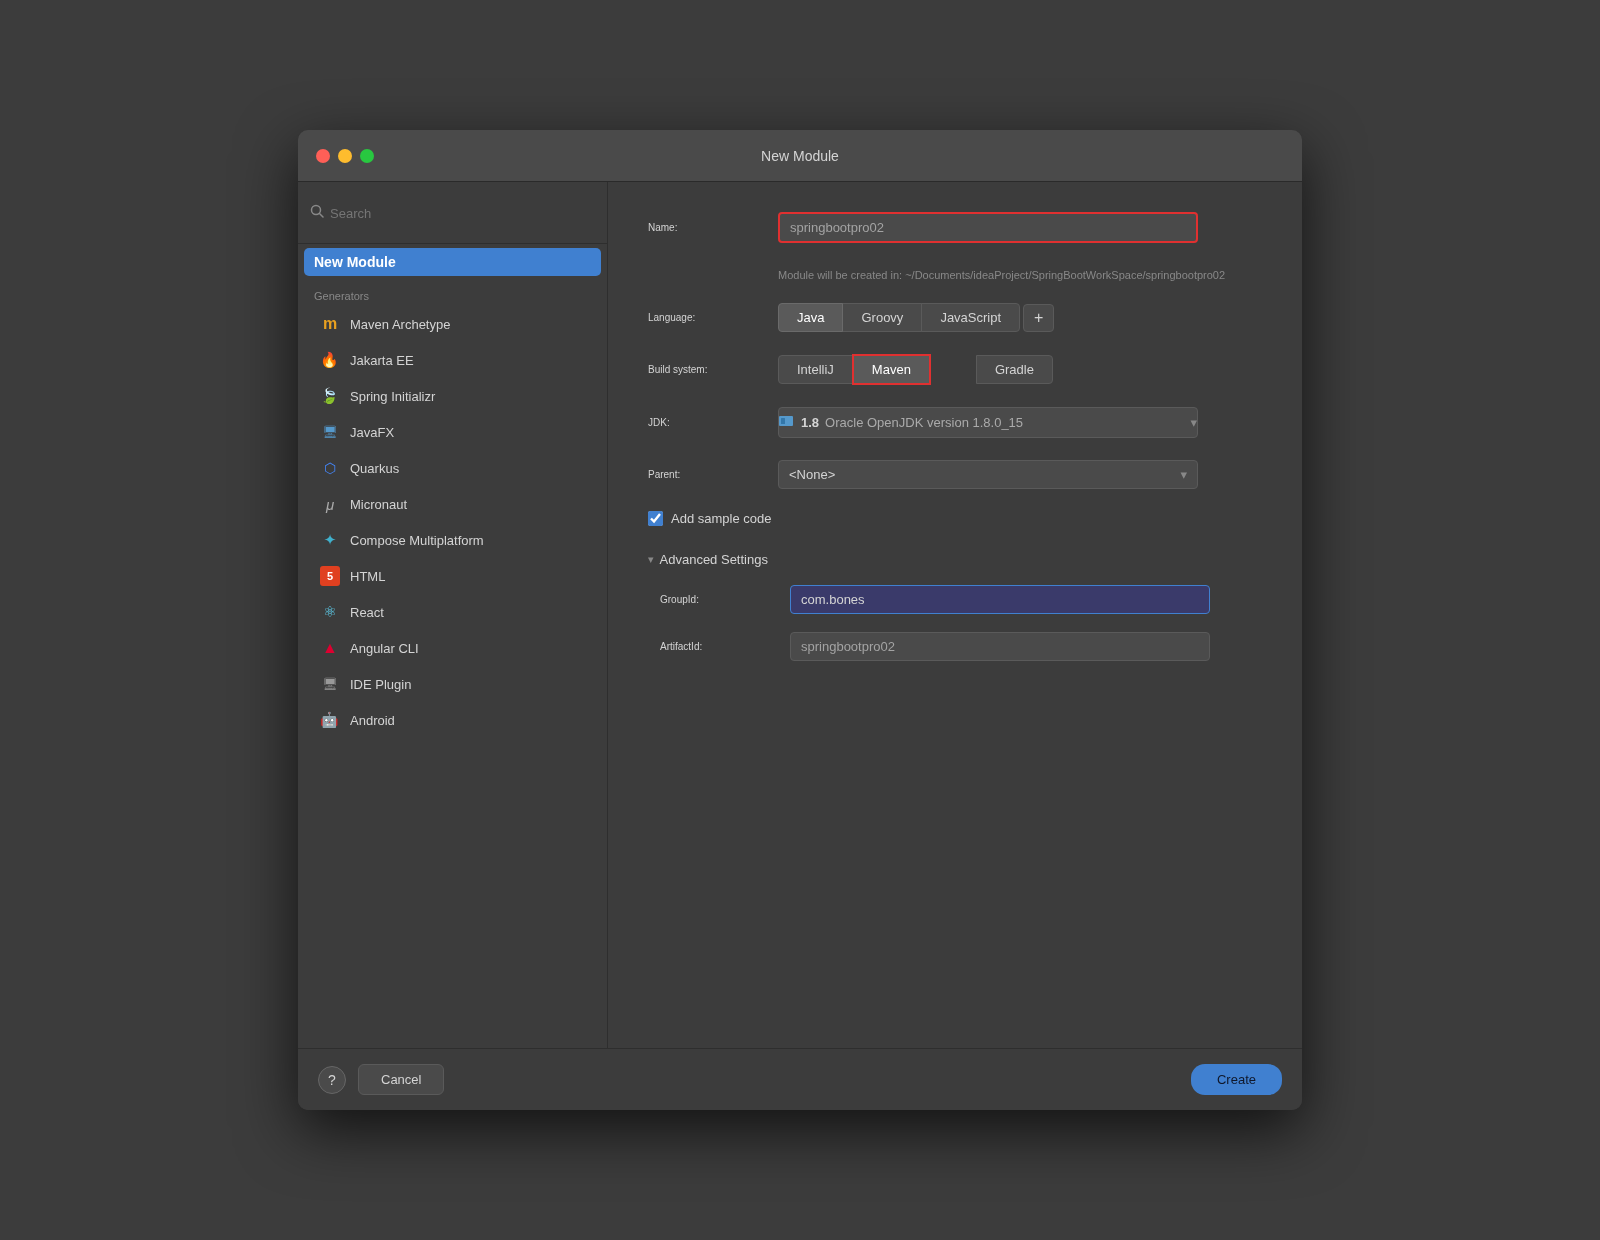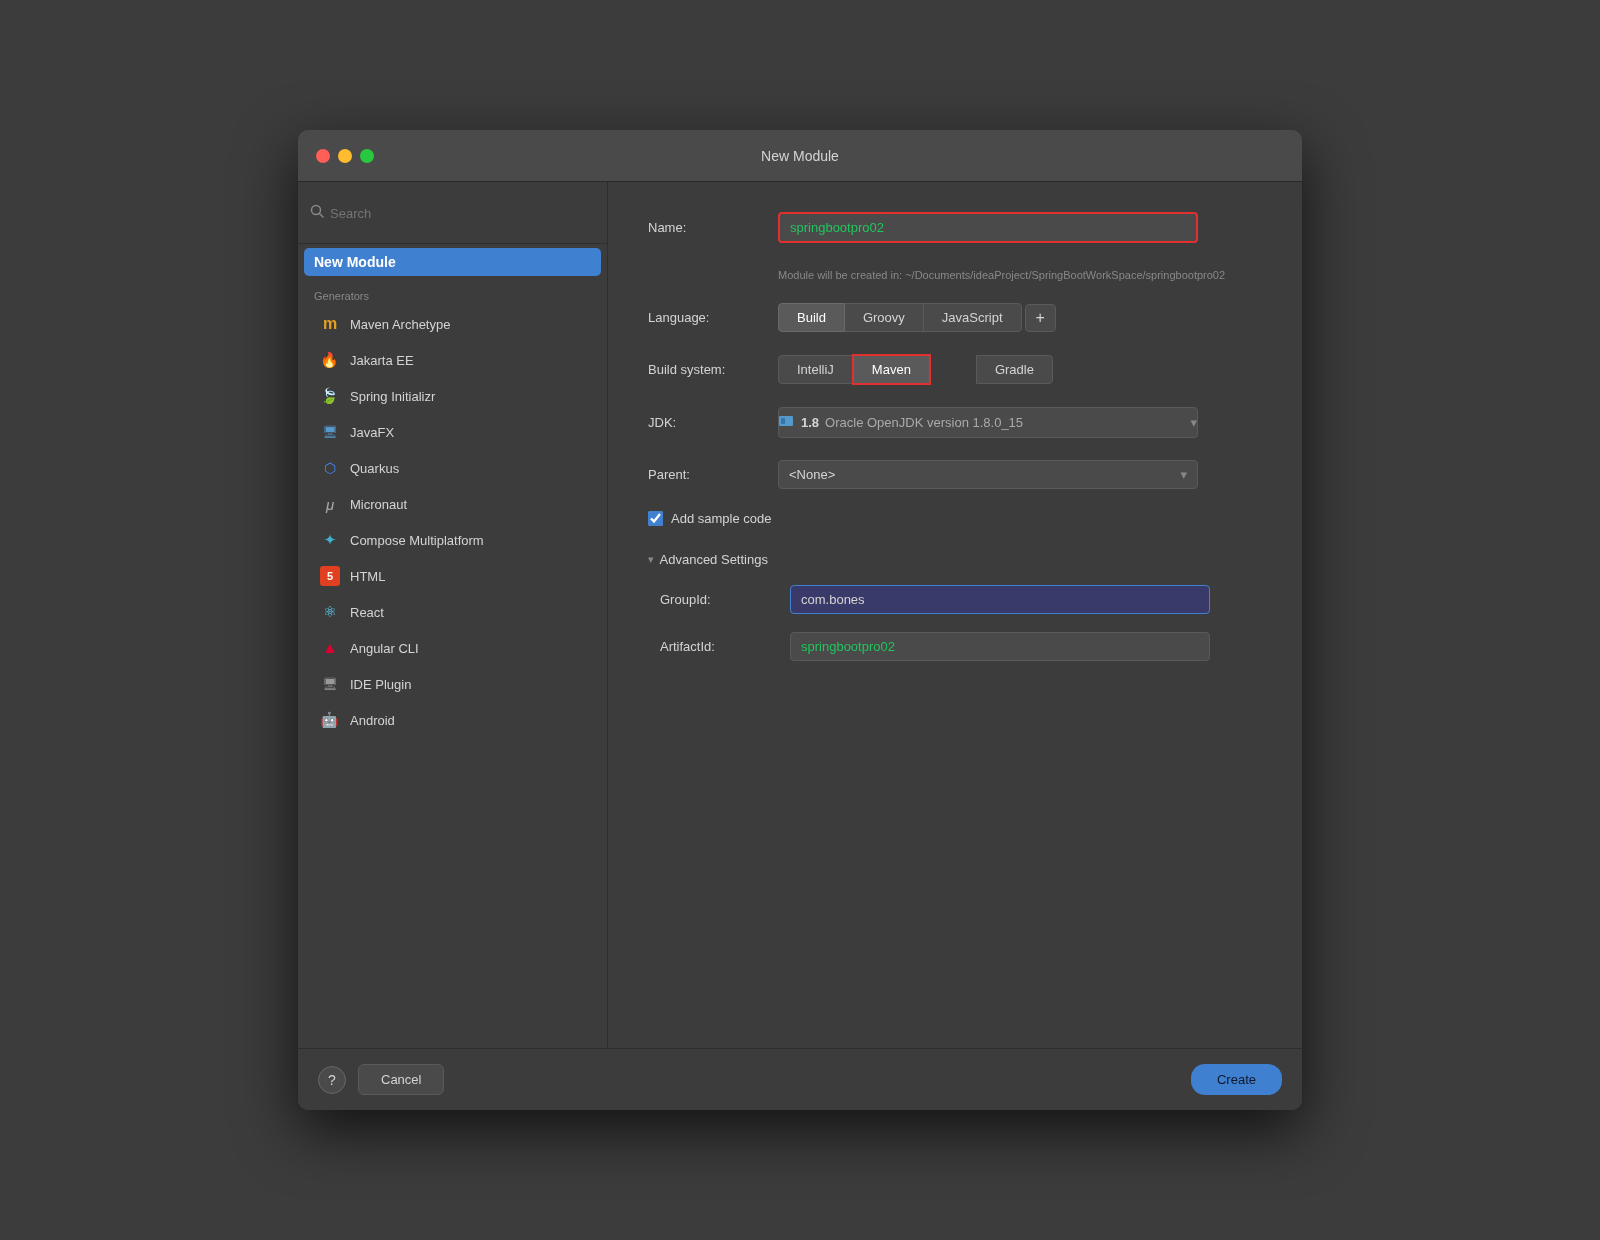--- a/index.html
+++ b/index.html
@@ -134,33 +134,33 @@
       flex-direction: column;
       gap: 22px;
     }
     .form-row {
       display: flex;
       align-items: center;
       gap: 0;
     }
     .form-label {
       width: 130px;
-      font-size: 13px;
+      font-size: 10px;
       color: #d4d4d4;
       flex-shrink: 0;
       text-align: left;
     }
     .form-field {
       flex: 1;
     }
     .text-input {
       background: #4a4a4a;
       border: 1px solid #5a5a5a;
       border-radius: 4px;
-      color: #22c55e;
+      color: #a3a3a3;
       font-size: 13px;
       padding: 6px 10px;
       width: 420px;
       outline: none;
     }
     .name-input-highlighted {
       border: 2px solid #e03030 !important;
       width: 420px;
     }
     .location-hint {
@@ -474,21 +474,21 @@
         <div style="display:flex;">
           <span style="width:130px;"></span>
           <span class="location-hint">Module will be created in: ~/Documents/ideaProject/SpringBootWorkSpace/springbootpro02</span>
         </div>
       </div>
 
       <div class="form-row">
         <span class="form-label">Language:</span>
         <div class="form-field">
           <div style="display:flex;align-items:center;gap:0;">
-            <button class="toggle-btn active">Build</button>
+            <button class="toggle-btn active">Java</button>
             <button class="toggle-btn">Groovy</button>
             <button class="toggle-btn" style="border-radius:0 4px 4px 0;">JavaScript</button>
             <button class="add-lang-btn">+</button>
           </div>
         </div>
       </div>
 
       <div class="form-row">
         <span class="form-label">Build system:</span>
         <div class="form-field">

